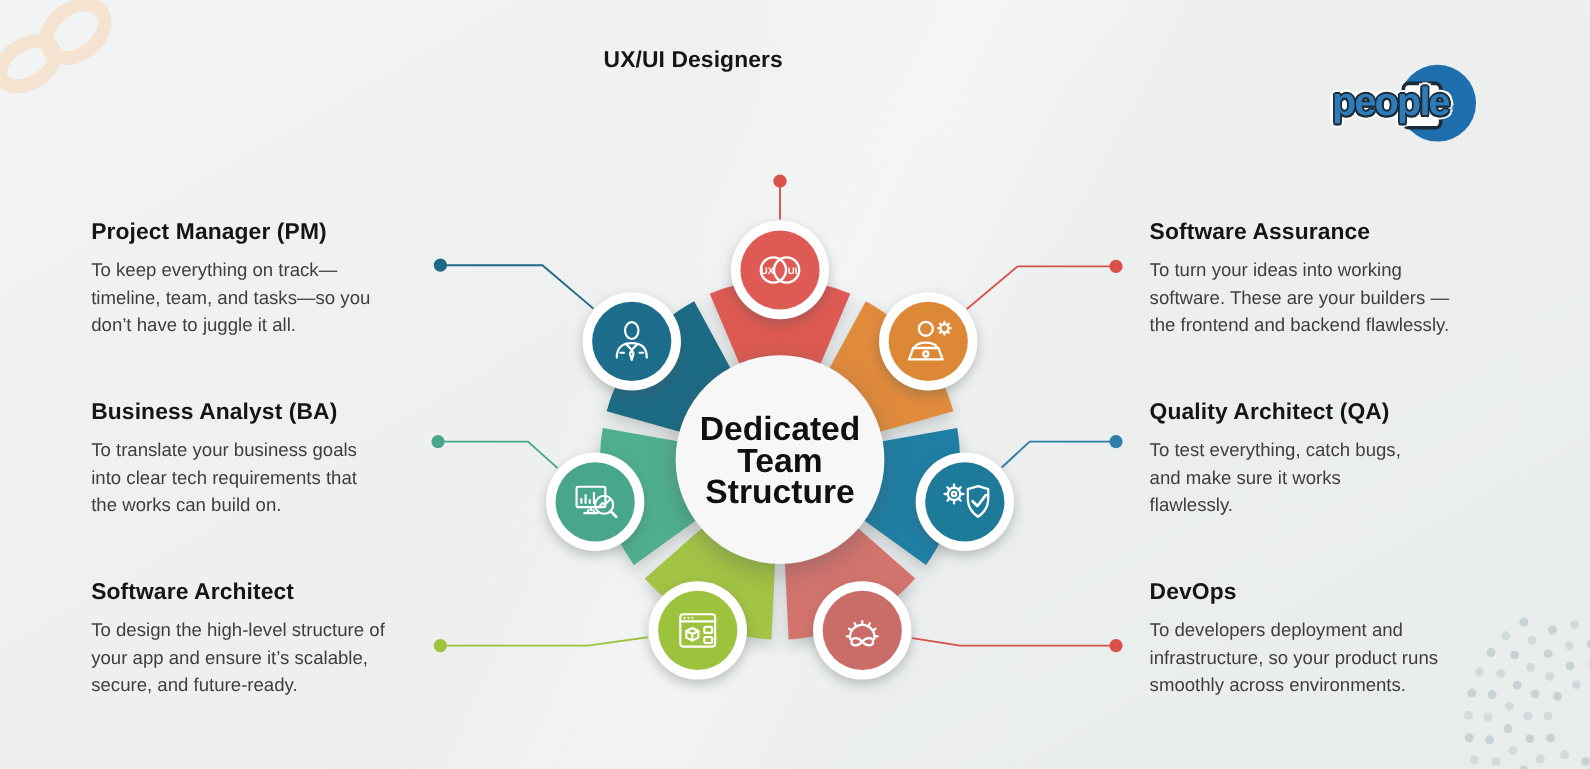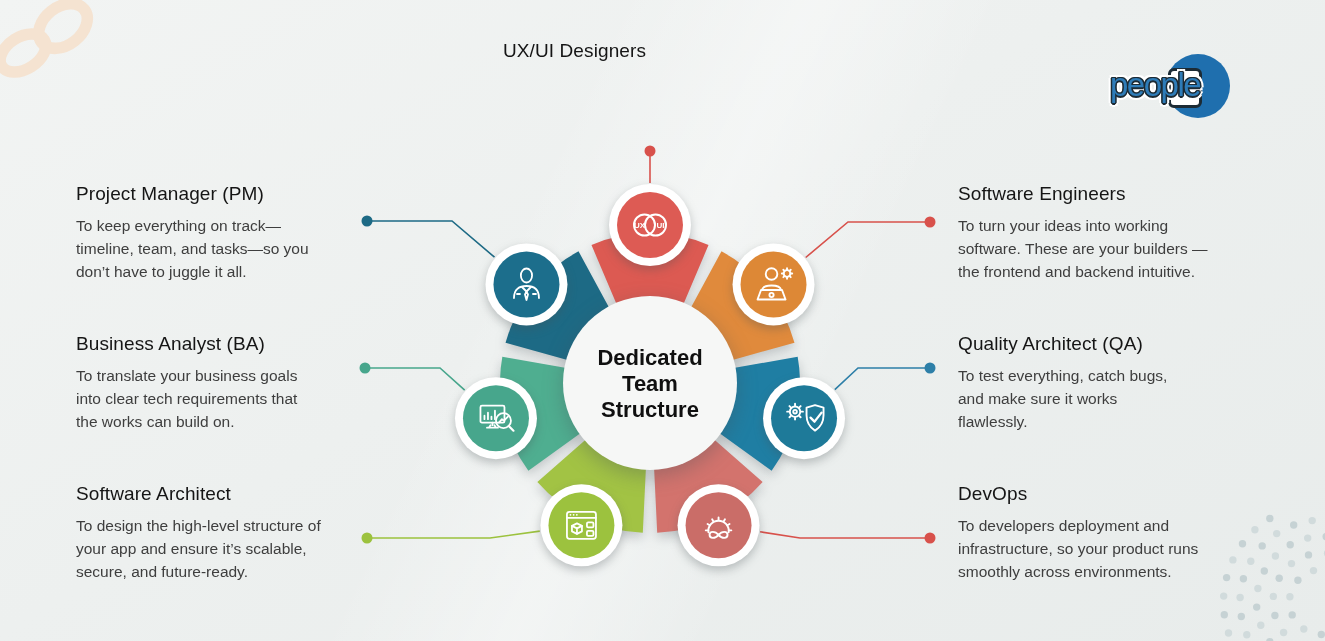--- a/index.html
+++ b/index.html
@@ -4,28 +4,28 @@
 <style>
   *{margin:0;padding:0;box-sizing:border-box}
   html,body{width:1325px;height:641px}
   body{font-family:"Liberation Sans",sans-serif;overflow:hidden;background:#eef1f0}
   .stage{position:relative;width:1325px;height:641px;overflow:hidden;
          background:linear-gradient(150deg,#f2f4f3 0%,#edf0ef 45%,#e8eceb 100%)}
   .streak{position:absolute;inset:0;pointer-events:none;
           background:linear-gradient(115deg,rgba(255,255,255,0) 38%,rgba(255,255,255,.38) 50%,rgba(255,255,255,0) 62%)}
   svg.diagram{position:absolute;left:0;top:0;width:1325px;height:641px}
   .role{position:absolute;width:330px}
-  .role-title{font-size:19px;font-weight:400;color:#151515;margin-bottom:9px;letter-spacing:.1px}
+  .role-title{font-size:19px;font-weight:700;color:#151515;margin-bottom:9px;letter-spacing:.1px}
   .role-desc{font-size:15.5px;line-height:23px;color:#3e3e3e;white-space:pre-line}
   .wheel-title{position:absolute;left:540px;top:345px;width:220px;text-align:center;
-               font-size:22px;font-weight:700;line-height:26px;color:#101010;white-space:pre-line}
+               font-size:28px;font-weight:700;line-height:26px;color:#101010;white-space:pre-line}
   .logo{position:absolute;left:1108px;top:56px;width:150px;height:64px}
   .logo-circle{position:absolute;left:58px;top:-2px;width:64px;height:64px;border-radius:50%;background:#1f6fae}
   .logo-box{position:absolute;left:60px;top:12px;width:34px;height:40px;background:#fff;border:3px solid #1c2b35;border-radius:6px}
-  .logo-text{position:absolute;left:2px;top:10px;font-size:33px;font-weight:400;letter-spacing:-1.5px;color:#2e7cb8;
+  .logo-text{position:absolute;left:2px;top:10px;font-size:33px;font-weight:700;letter-spacing:-1.5px;color:#2e7cb8;
              text-shadow:-1.5px 0 #1c2b35,1.5px 0 #1c2b35,0 -1.5px #1c2b35,0 1.5px #1c2b35,
                          -1.1px -1.1px #1c2b35,1.1px 1.1px #1c2b35,1.1px -1.1px #1c2b35,-1.1px 1.1px #1c2b35,
                          -3.5px 0 #fff,3.5px 0 #fff,0 -3.5px #fff,0 3.5px #fff,
                          -2.6px -2.6px #fff,2.6px 2.6px #fff,2.6px -2.6px #fff,-2.6px 2.6px #fff}
 </style>
 </head>
 <body>
 
 <div class="stage">
   <div class="streak"></div>
@@ -217,24 +217,24 @@
 into clear tech requirements that
 the works can build on.</p>
   </section>
   <section class="role" style="left:76px;top:483px">
     <h2 class="role-title">Software Architect</h2>
     <p class="role-desc">To design the high-level structure of
 your app and ensure it’s scalable,
 secure, and future-ready.</p>
   </section>
   <section class="role" style="left:958px;top:183px">
-    <h2 class="role-title">Software Engineers</h2>
+    <h2 class="role-title">Software Assurance</h2>
     <p class="role-desc">To turn your ideas into working
 software. These are your builders —
-the frontend and backend intuitive.</p>
+the frontend and backend flawlessly.</p>
   </section>
   <section class="role" style="left:958px;top:333px">
     <h2 class="role-title">Quality Architect (QA)</h2>
     <p class="role-desc">To test everything, catch bugs,
 and make sure it works
 flawlessly.</p>
   </section>
   <section class="role" style="left:958px;top:483px">
     <h2 class="role-title">DevOps</h2>
     <p class="role-desc">To developers deployment and

